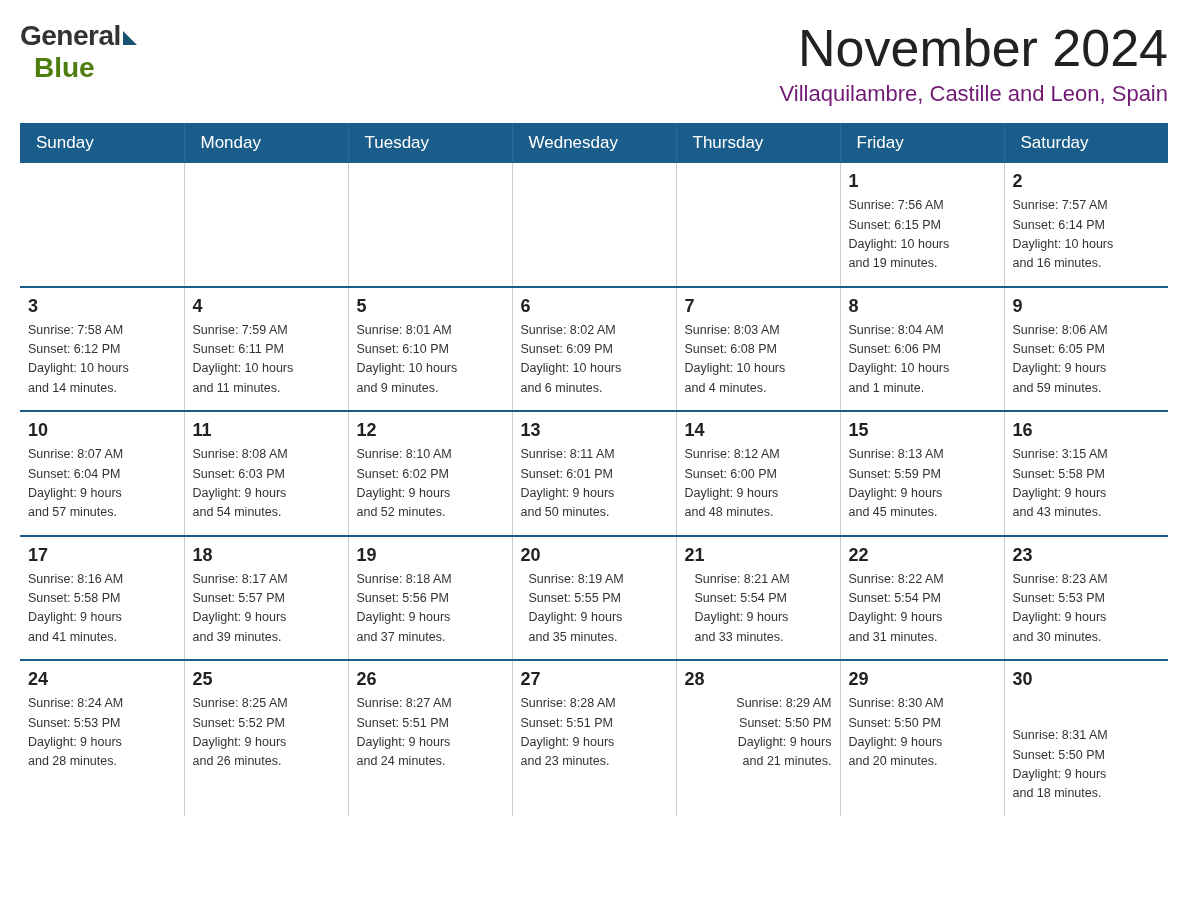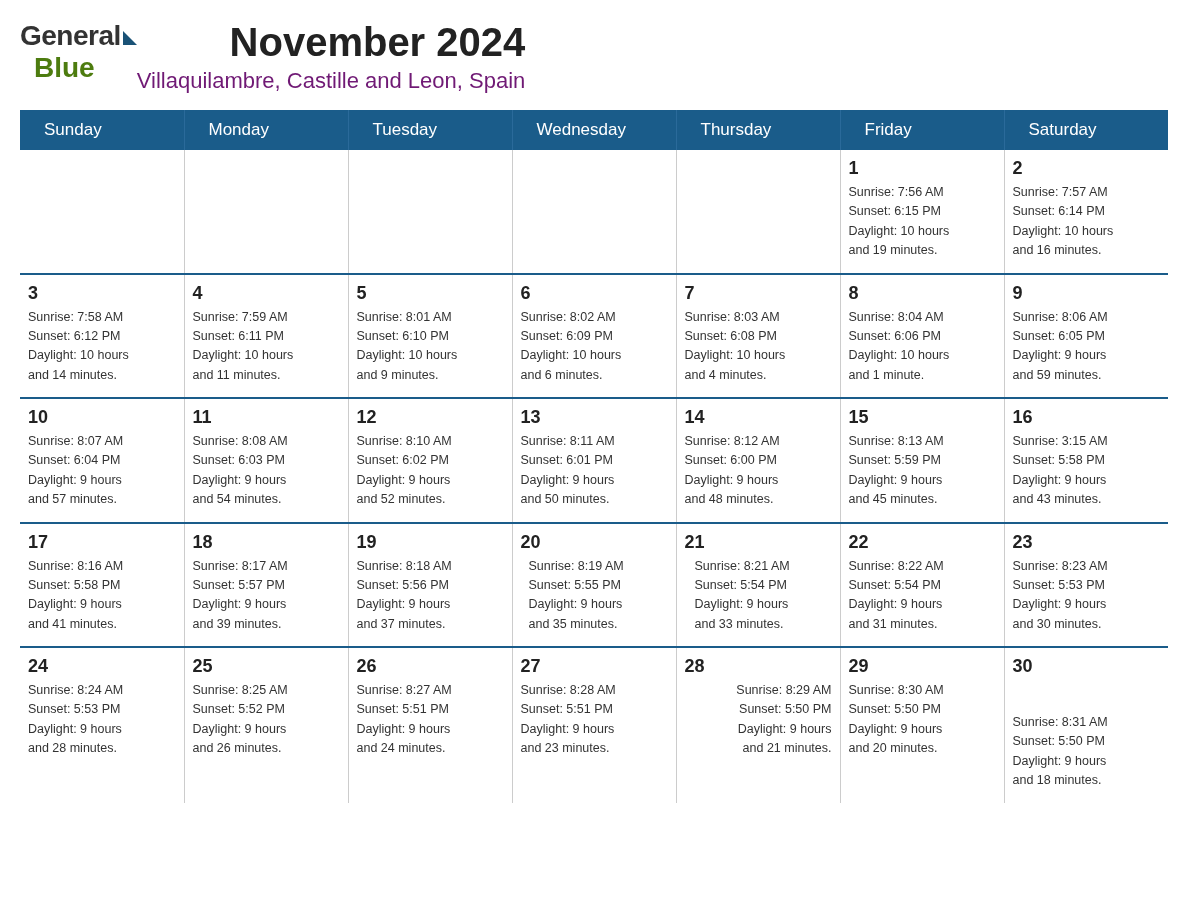--- a/index.html
+++ b/index.html
@@ -5,21 +5,21 @@
     * { box-sizing: border-box; margin: 0; padding: 0; }
     body {
       font-family: Arial, sans-serif;
       background: #fff;
       padding: 20px;
       width: 1188px;
       min-height: 918px;
     }
     .header-area {
       display: flex;
-      justify-content: flex-start;
+      justify-content: space-between;
       align-items: flex-start;
       margin-bottom: 16px;
     }
     .logo {
       display: flex;
       flex-direction: column;
       align-items: flex-start;
     }
     .logo-top {
       display: flex;
@@ -43,41 +43,41 @@
     .logo-blue {
       font-size: 28px;
       font-weight: bold;
       color: #4d7c0f;
       margin-left: 14px;
     }
     .title-area {
       text-align: right;
     }
     .month-title {
-      font-size: 40px;
-      font-weight: bold;
+      font-size: 52px;
+      font-weight: normal;
       color: #222;
       line-height: 1.1;
     }
     .subtitle {
       font-size: 22px;
       color: #701a75;
       margin-top: 4px;
     }
     table {
       width: 100%;
       border-collapse: collapse;
       table-layout: fixed;
     }
     thead tr th {
       background-color: #1a5c8a;
       color: #fff;
       font-size: 17px;
       font-weight: normal;
-      padding: 10px 24px;
+      padding: 10px 16px;
       text-align: left;
       border-right: 1px solid #2a6a9a;
     }
     thead tr th:last-child { border-right: none; }
     tbody tr {
       border-bottom: 2px solid #1a5c8a;
     }
     tbody tr td {
       vertical-align: top;
       padding: 8px 8px 12px 8px;

